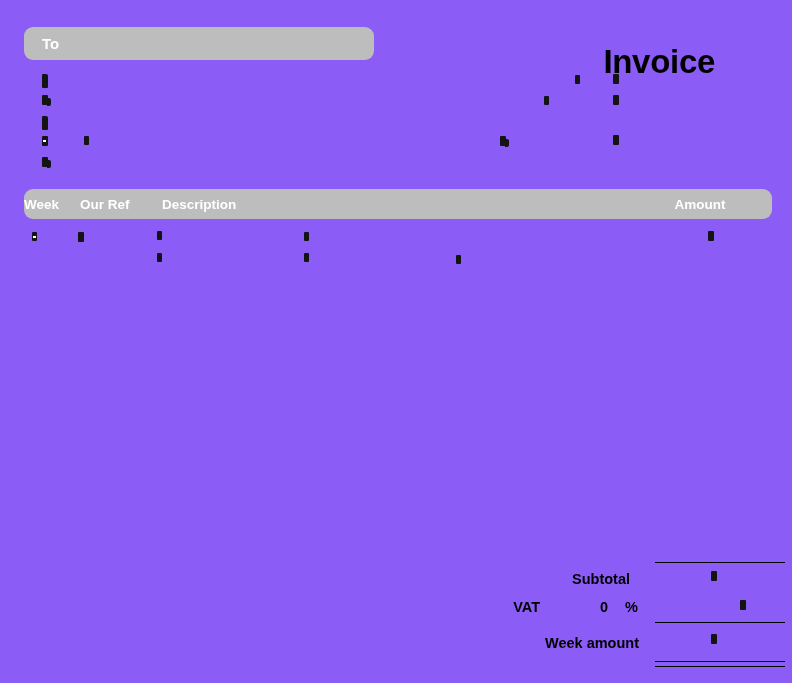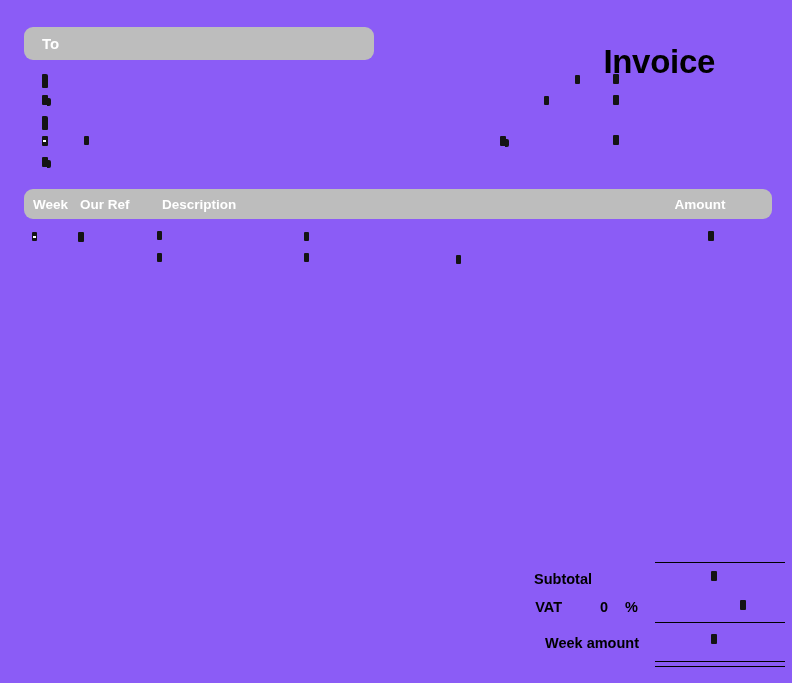--- a/index.html
+++ b/index.html
@@ -50,21 +50,21 @@
     font-size: 15px;
   }
   .col-head {
     position: absolute;
     color: #ffffff;
     font-weight: bold;
     font-size: 13.5px;
     top: 197px;
     white-space: nowrap;
   }
-  #col-week      { left: 33px; }
+  #col-week      { left: 24px; }
   #col-our-ref   { left: 80px; }
   #col-desc      { left: 162px; }
   #col-amount    { left: 628px; width: 144px; text-align: center; }
 
   
   #invoice-title {
     position: absolute;
     left: 452px;
     top: 45px;
     width: 263px;
@@ -137,24 +137,24 @@
   #row2-desc-c { left: 456px; top: 255px; }
 
   
   .total-label {
     position: absolute;
     font-weight: bold;
     font-size: 14.5px;
     text-align: right;
     white-space: nowrap;
   }
-  #subtotal-label     { left: 402px; top: 571px; width: 190px; }
+  #subtotal-label     { left: 440px; top: 571px; width: 190px; }
   #total-amount-label { left: 420px; top: 635px; width: 219px; }
 
-  #vat-label   { left: 420px; top: 599px; width: 142px; text-align: right;
+  #vat-label   { left: 398px; top: 599px; width: 142px; text-align: right;
                  position: absolute; font-weight: bold; font-size: 14.5px; }
   #vat-rate    { left: 600px; top: 599px; position: absolute;
                  font-weight: bold; font-size: 14.5px; }
   #vat-percent { left: 625px; top: 599px; position: absolute;
                  font-weight: bold; font-size: 14.5px; }
 
   .rule {
     position: absolute;
     left: 655px;
     width: 130px;

